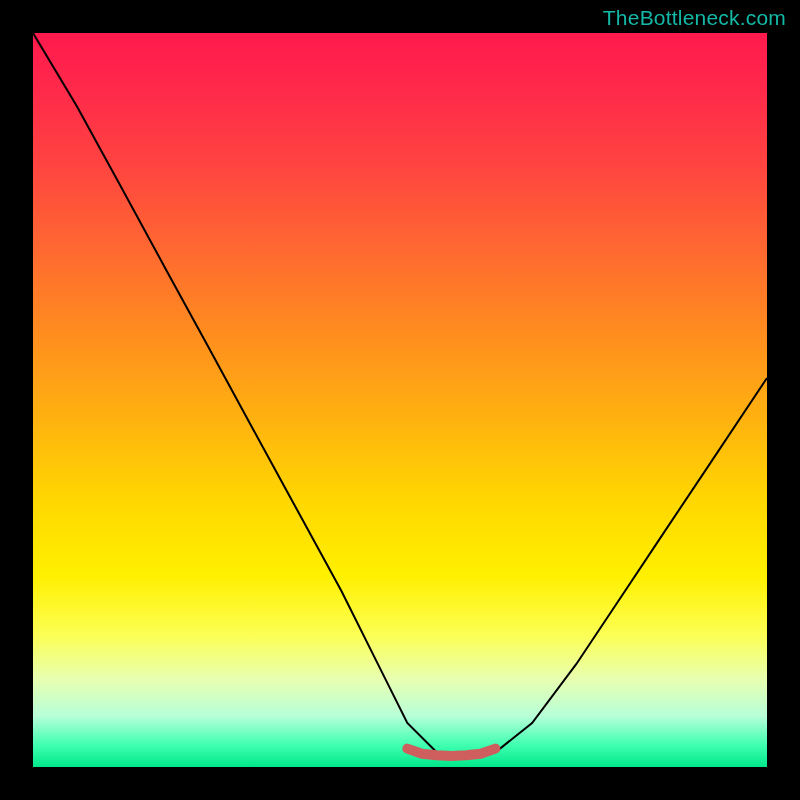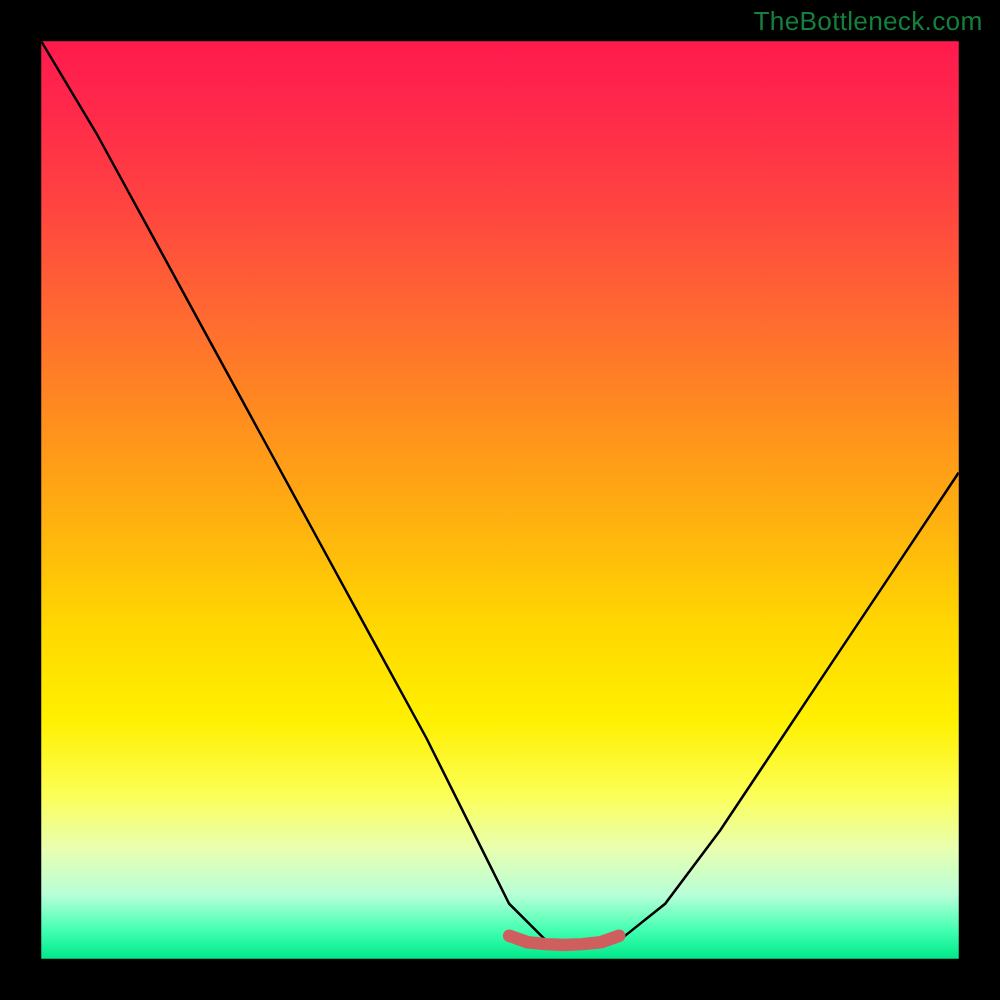--- a/index.html
+++ b/index.html
@@ -8,21 +8,21 @@
     height: 800px;
     background: #000;
     position: relative;
     overflow: hidden;
     font-family: Arial, Helvetica, sans-serif;
   }
   .watermark {
     position: absolute;
     top: 6px;
     right: 14px;
-    color: #15803d;
+    color: #14b8a6;
     font-size: 21px;
     font-weight: 500;
     letter-spacing: 0.2px;
     z-index: 10;
   }
   .plot-area {
     position: absolute;
     left: 33px;
     top: 33px;
     width: 734px;

